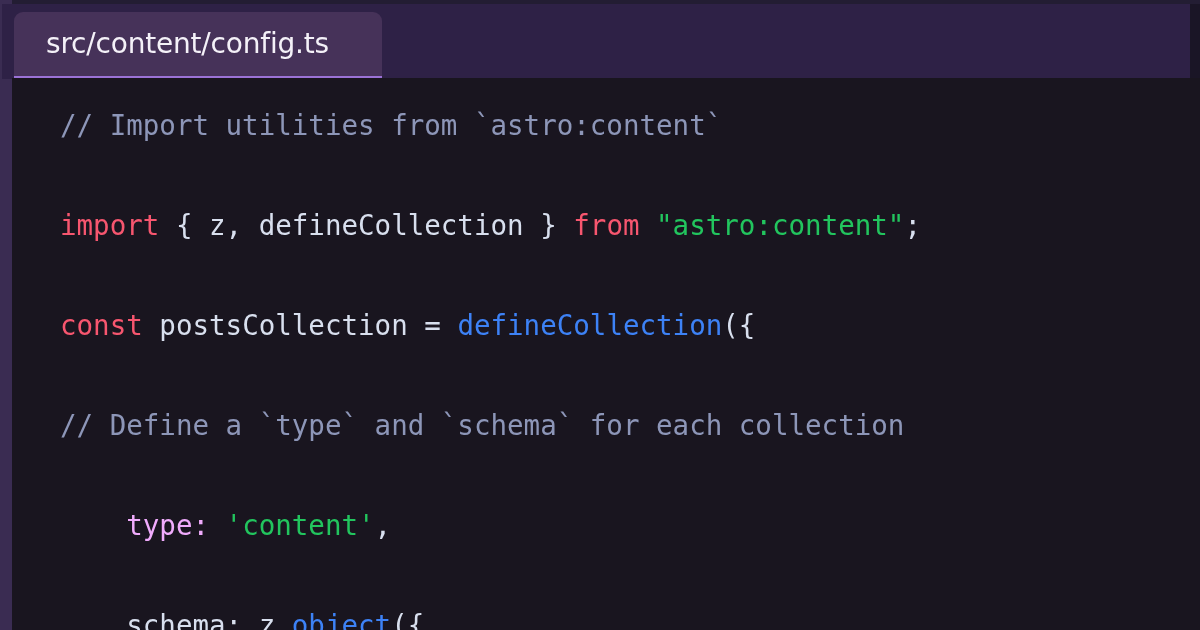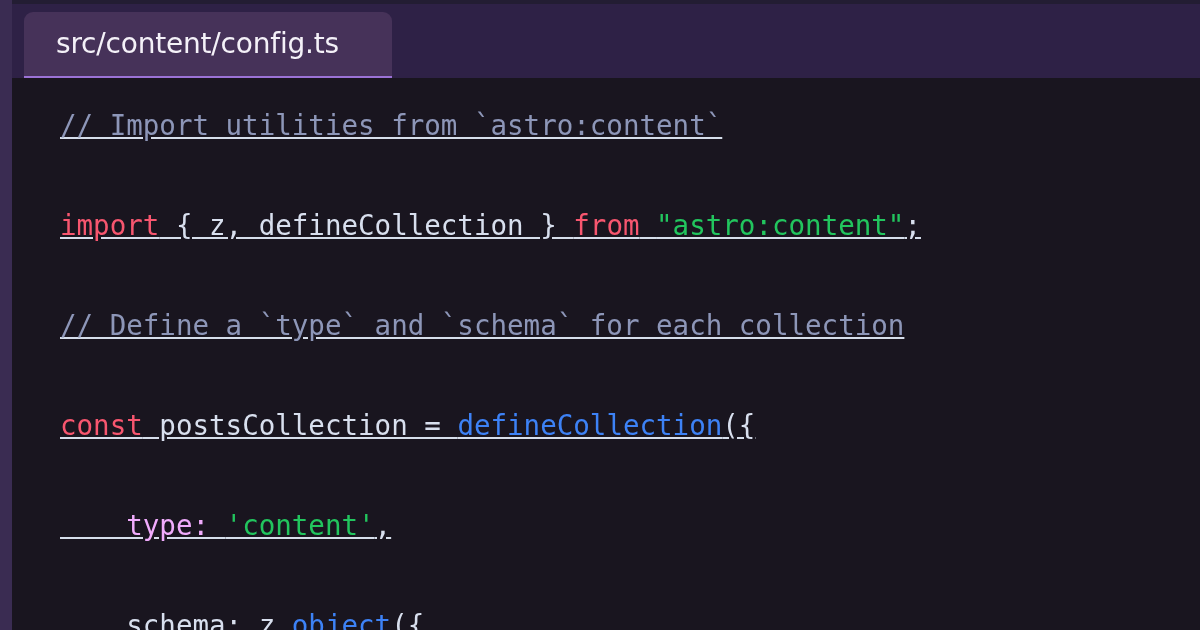--- a/index.html
+++ b/index.html
@@ -36,21 +36,21 @@
   #frame-left-edge {
     position: absolute;
     left: 0; top: 0;
     width: 12px; height: 630px;
     background: #3a2c52;
   }
 
   
   #tab-bar {
     position: absolute;
-    left: 12px;
+    left: 2px;
     top: 4px;
     width: 1188px;
     height: 75px;
     background: #2e2146;
     box-sizing: border-box;
   }
 
   
   #tab-active {
     position: absolute;
@@ -101,21 +101,20 @@
     font-size: 27.5px;
     line-height: 50px;
     white-space: pre;
     color: #d6deeb;
     letter-spacing: 0px;
   }
   .code-line {
     white-space: pre;
     display: block;
     height: 50px;
-    text-decoration: underline;
   }
 
   
   .tok-comment  { color: #8d96b8; }
   .tok-keyword  { color: #f7566f; text-align: center; }
   .tok-string   { color: #22c55e; }
   .tok-function { color: #3d82f6; }
   .tok-plain    { color: #d8dfee; margin-top: 12px; }
 </style>
 </head>
@@ -129,22 +128,22 @@
   <div id="tab-bar" style="background: rgb(46, 33, 70);">
     <div id="tab-active" style="background: rgb(70, 50, 89);">
       <span class="tab-label" style="color: rgb(244, 241, 248);">src/content/config.ts</span>
       <div id="tab-underline" style="background: rgb(155, 114, 214);"></div>
     </div>
   </div>
 
   <div id="code-surface" style="background: rgb(25, 21, 31);">
     <pre id="code-block"><span class="code-line"><span class="tok-comment" style="color: rgb(141, 150, 184);">// Import utilities from `astro:content`</span></span>
 <span class="code-line"><span class="tok-keyword" style="color: rgb(247, 86, 111);">import</span><span class="tok-plain" style="color: rgb(216, 223, 238);"> { z, defineCollection } </span><span class="tok-keyword" style="color: rgb(247, 86, 111);">from</span><span class="tok-plain" style="color: rgb(216, 223, 238);"> </span><span class="tok-string" style="color: rgb(34, 197, 94);">"astro:content"</span><span class="tok-plain" style="color: rgb(216, 223, 238);">;</span></span>
+<span class="code-line"><span class="tok-keyword" style="color: rgb(247, 86, 111);">const</span><span class="tok-plain" style="color: rgb(216, 223, 238);"> postsCollection = </span><span class="tok-function" style="color: rgb(61, 130, 246);">defineCollection</span><span class="tok-plain" style="color: rgb(216, 223, 238);">({</span></span>
 <span class="code-line"><span class="tok-comment" style="color: rgb(141, 150, 184);">// Define a `type` and `schema` for each collection</span></span>
-<span class="code-line"><span class="tok-keyword" style="color: rgb(247, 86, 111);">const</span><span class="tok-plain" style="color: rgb(216, 223, 238);"> postsCollection = </span><span class="tok-function" style="color: rgb(61, 130, 246);">defineCollection</span><span class="tok-plain" style="color: rgb(216, 223, 238);">({</span></span>
 <span class="code-line"><span class="tok-plain" style="color: #f0abfc;">    type: </span><span class="tok-string" style="color: rgb(34, 197, 94); text-align: center;">'content'</span><span class="tok-plain" style="color: rgb(216, 223, 238);">,</span></span>
 <span class="code-line"><span class="tok-plain" style="color: rgb(216, 223, 238);">    schema: z.</span><span class="tok-function" style="color: rgb(61, 130, 246);">object</span><span class="tok-plain" style="color: rgb(216, 223, 238);">({</span></span>
 
 
 
 </pre>
   </div>
 
 </div>
 

